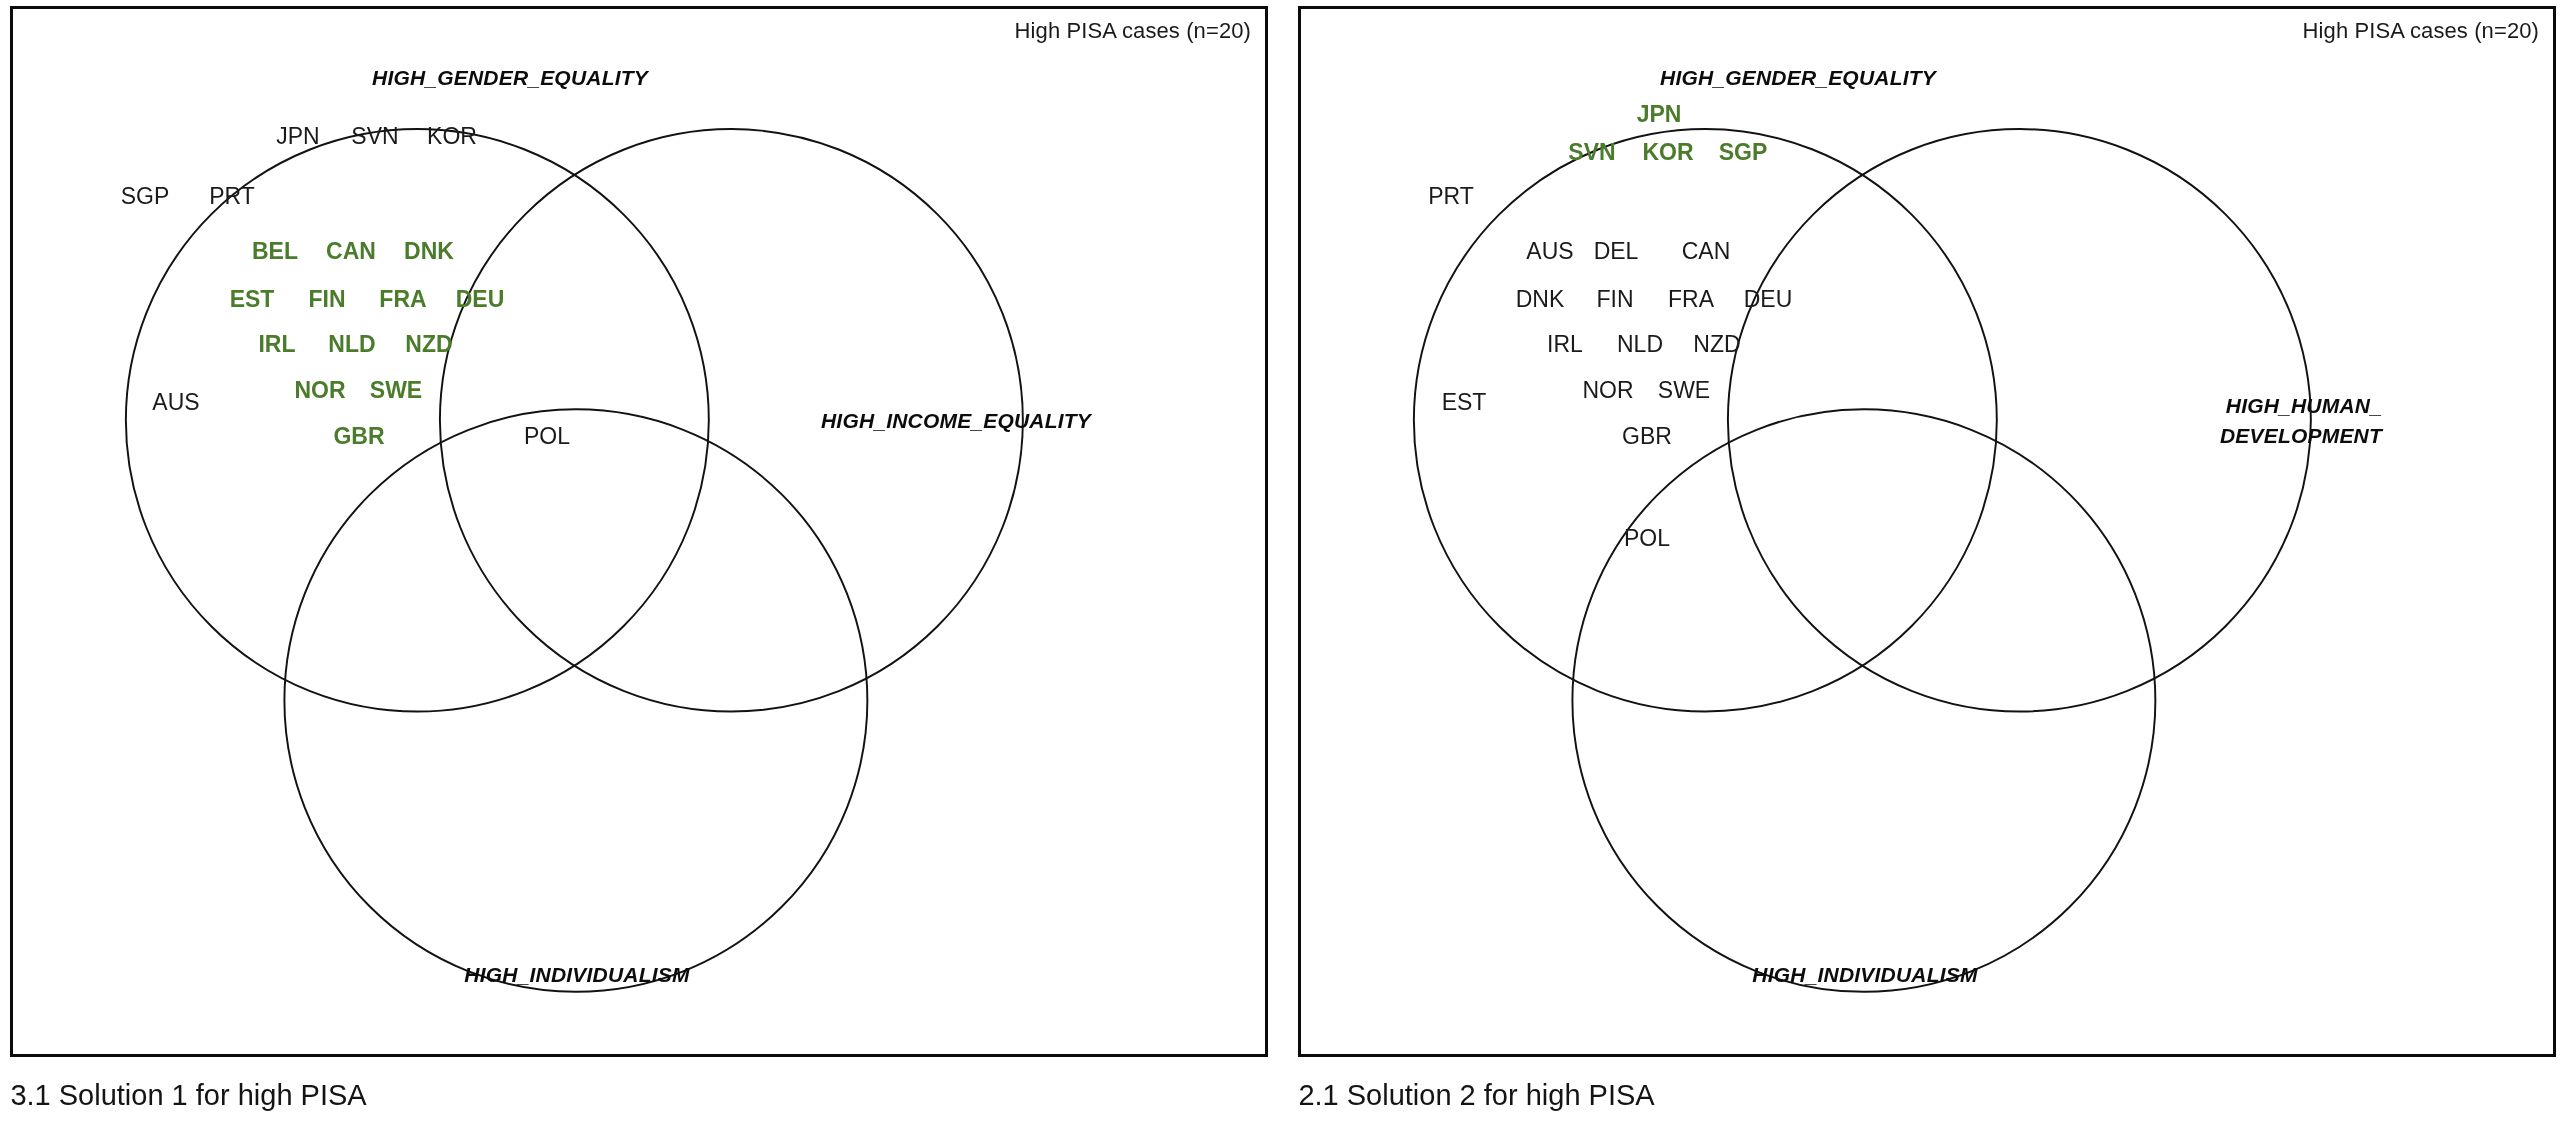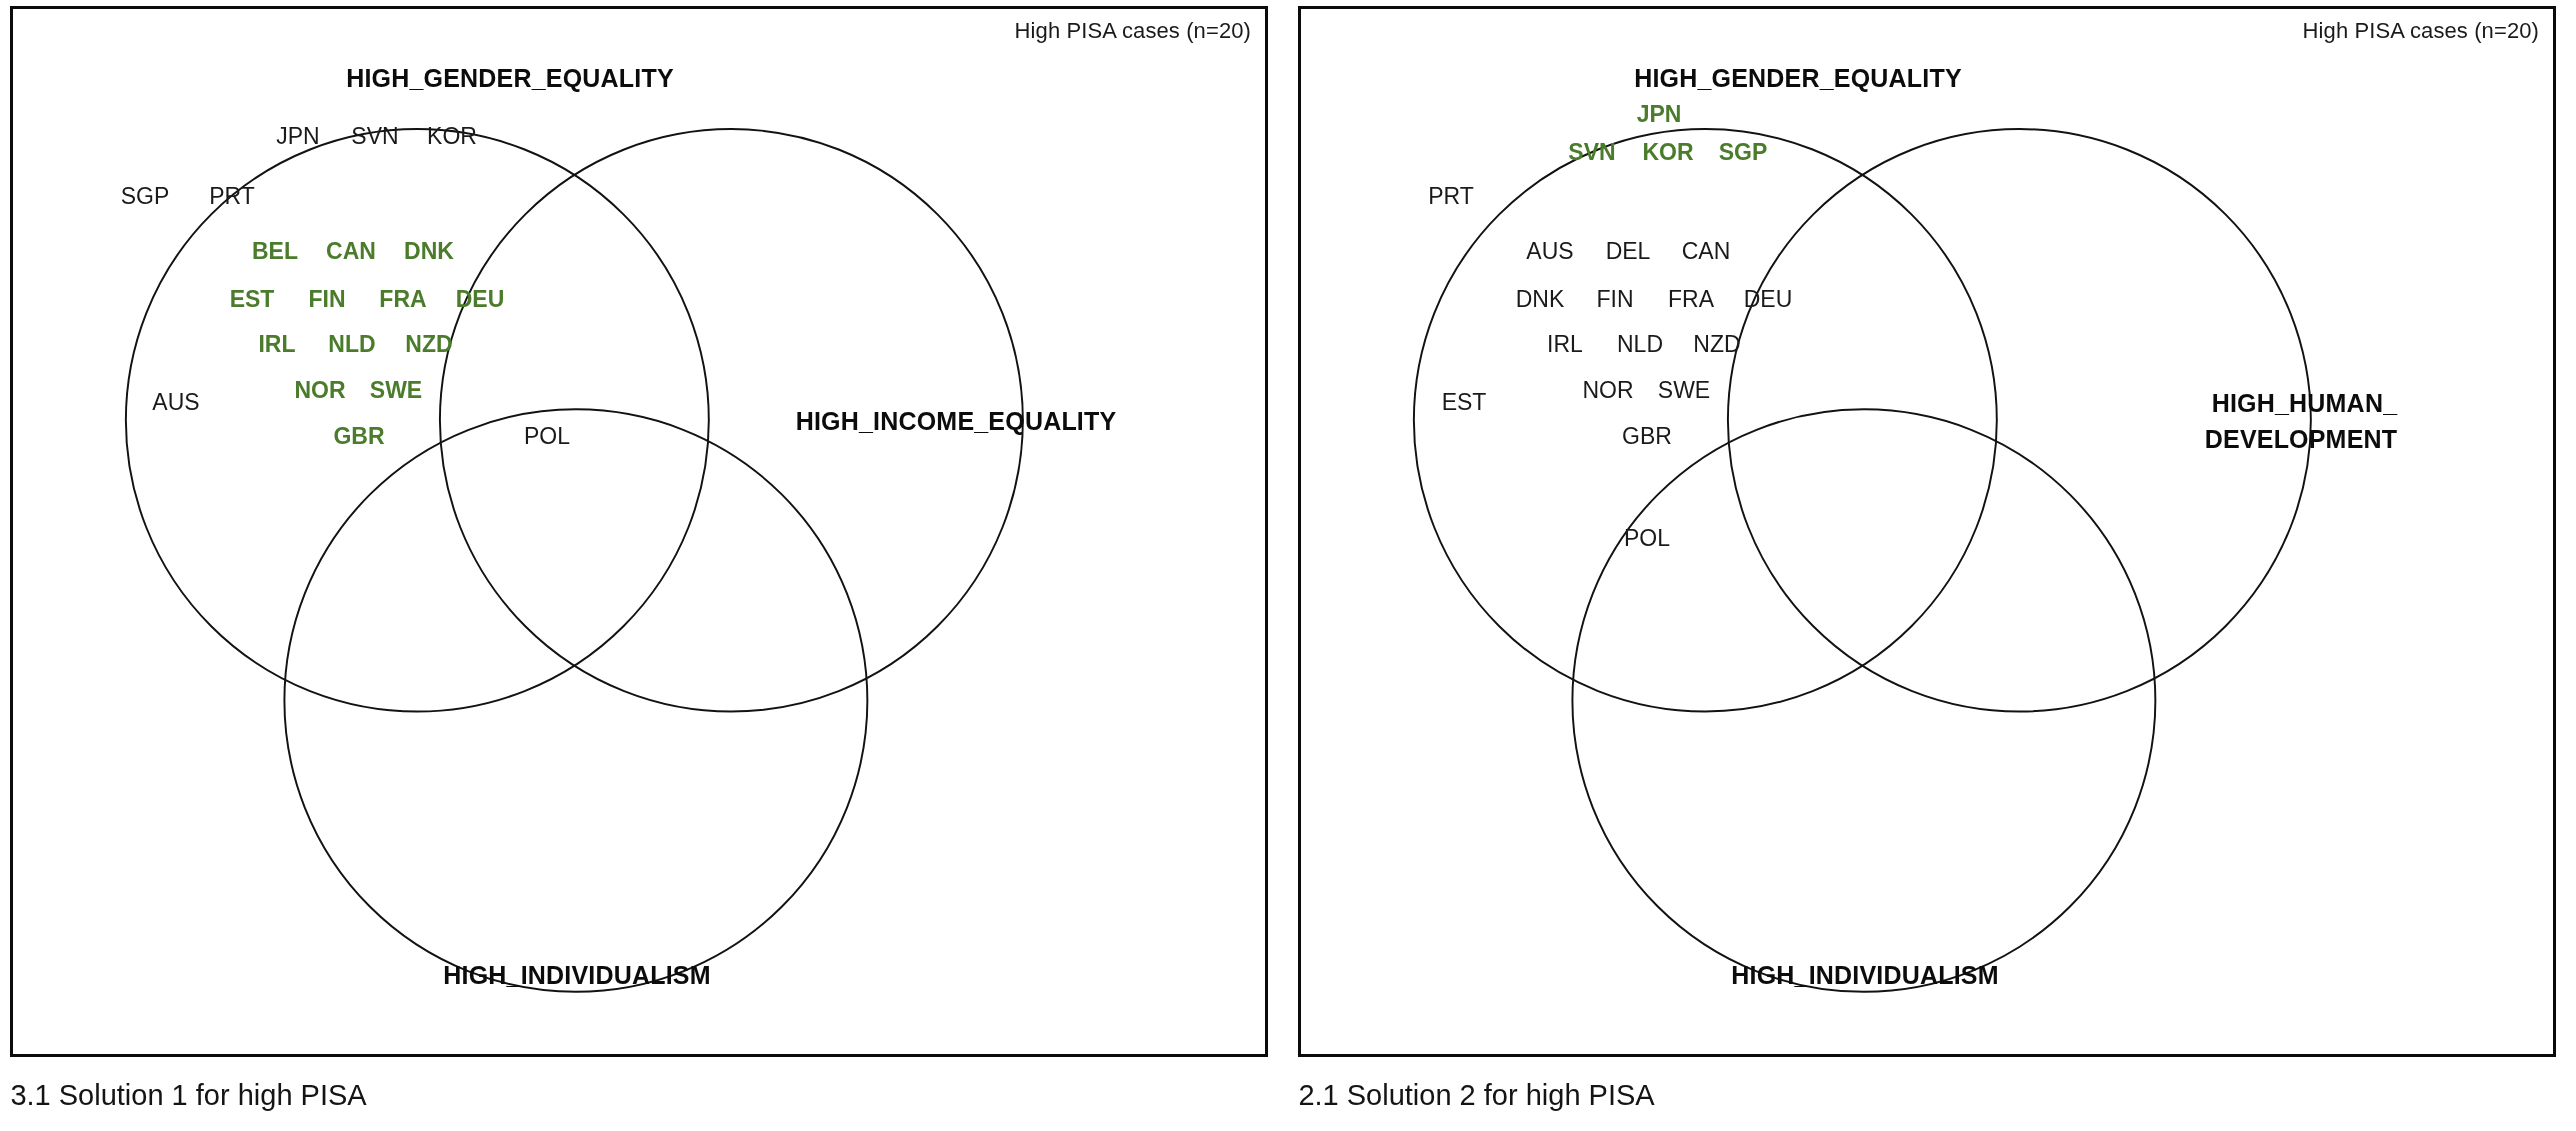--- a/index.html
+++ b/index.html
@@ -47,27 +47,28 @@
     left:10.4px;
     top:1079px;
     font-size:29px;
     color:#141414;
     white-space:nowrap;
   }
   
   .set-label{
     position:absolute;
     font-weight:bold;
-    font-size:25px;
+    font-size:21px;
     letter-spacing:0.2px;
     color:#0c0c0c;
     white-space:nowrap;
     transform:translate(-50%,-50%);
     text-align:center;
     line-height:1.45;
+    font-style:italic;
   }
   
   .case{
     position:absolute;
     font-size:23px;
     color:#1a1a1a;
     white-space:nowrap;
     transform:translate(-50%,-50%);
   }
   .case.hl{
@@ -158,21 +159,21 @@
     </div>
 
     <div class="case hl" style="left:371px;  top:114px;">JPN</div>
     <div class="case hl" style="left:304px;  top:152px;">SVN</div>
     <div class="case hl" style="left:380px;  top:152px;">KOR</div>
     <div class="case hl" style="left:455px;  top:152px;">SGP</div>
 
     <div class="case" style="left:163px;  top:196px;">PRT</div>
 
     <div class="case" style="left:262px;  top:251px;">AUS</div>
-    <div class="case" style="left:340px;  top:251px;">DEL</div>
+    <div class="case" style="left:328px;  top:251px;">DEL</div>
     <div class="case" style="left:418px;  top:251px;">CAN</div>
 
     <div class="case" style="left:252px;  top:299px;">DNK</div>
     <div class="case" style="left:327px;  top:299px;">FIN</div>
     <div class="case" style="left:403px;  top:299px;">FRA</div>
     <div class="case" style="left:480px;  top:299px;">DEU</div>
 
     <div class="case" style="left:277px;  top:344px;">IRL</div>
     <div class="case" style="left:352px;  top:344px;">NLD</div>
     <div class="case" style="left:429px;  top:344px;">NZD</div>

